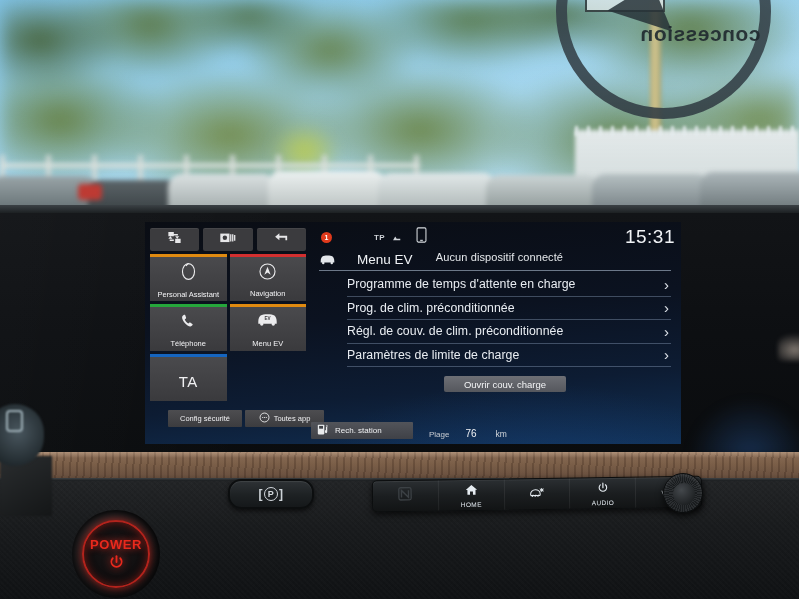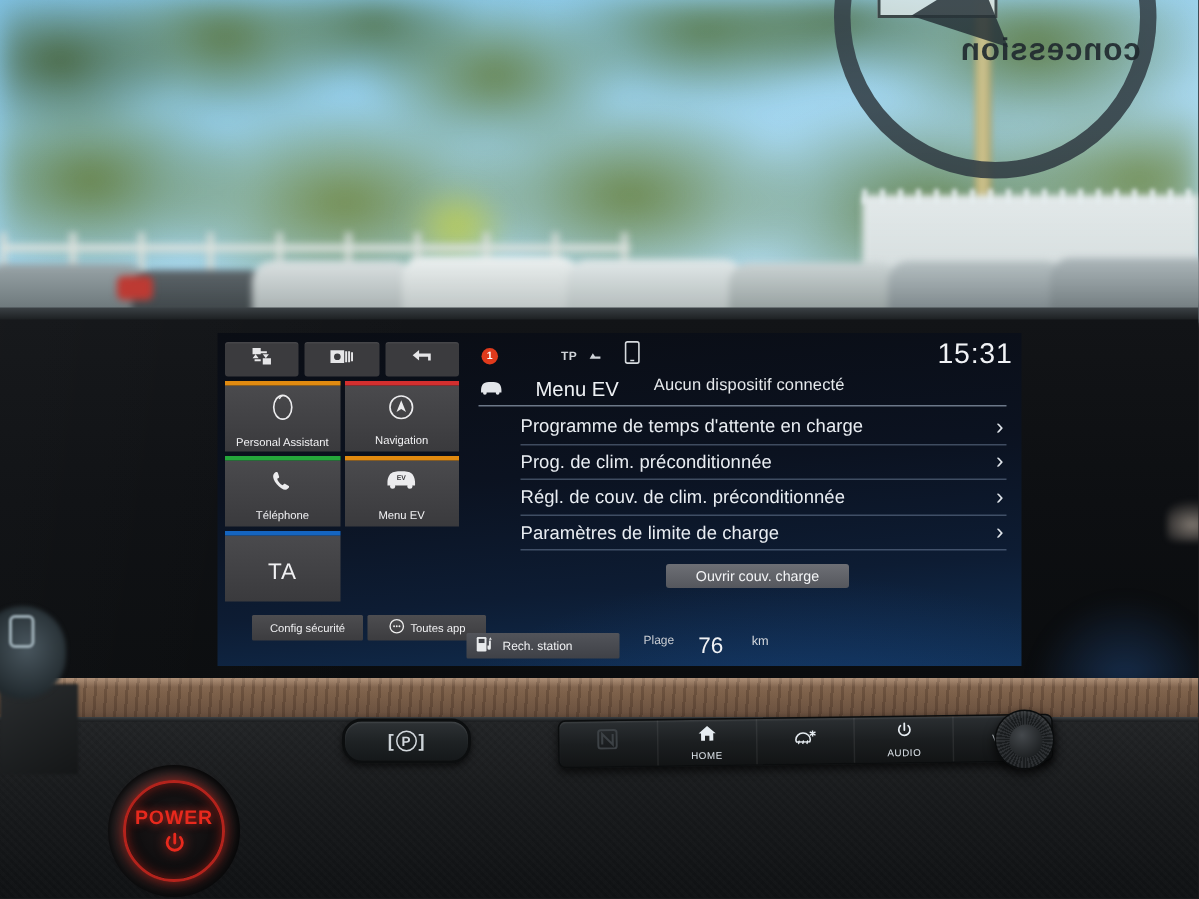--- a/index.html
+++ b/index.html
@@ -212,29 +212,29 @@
   .menu-label { font-size:12.3px; color:#e9edf2; letter-spacing:.05px; }
   .menu-chevron { margin-left:auto; color:#dfe4ea; font-size:15px; line-height:1; font-weight:400; }
 
   .open-btn {
     position:absolute; left:133px; top:154px; width:122px; height:16px;
     background:linear-gradient(180deg,#6d6f75,#55575d);
     border-radius:2px; display:flex; align-items:center; justify-content:center;
     font-size:9.5px; color:#f3f4f6;
   }
 
-  .evbar { position:absolute; left:0; bottom:5px; right:0; height:17px; display:flex; align-items:flex-start; }
+  .evbar { position:absolute; left:0; bottom:5px; right:0; height:17px; display:flex; align-items:flex-end; }
   .evstation {
     width:102px; height:17px; background:linear-gradient(180deg,#52545a,#3f4147);
     display:flex; align-items:center; gap:5px; padding-left:6px; border-radius:1px;
   }
   .evstation svg { width:13px; height:13px; fill:#e8eaec; }
   .evstation span { font-size:8px; color:#f0f1f3; }
   .plage-lbl { font-size:8px; color:#c8ccd2; margin-left:16px; }
-  .plage-val { font-size:15px; color:#f0f2f5; margin-left:16px; }
+  .plage-val { font-size:10px; color:#f0f2f5; margin-left:16px; }
   .plage-unit { font-size:8.5px; color:#d3d7dc; margin-left:3px;padding-left:16px; }
 
   
   .wood {
     position:absolute; left:0; top:452px; width:799px; height:30px;
     background:
       repeating-linear-gradient(94deg, rgba(60,40,28,.30) 0 2px, rgba(120,92,70,.14) 2px 7px),
       linear-gradient(180deg,#8e705a 0%,#7c6049 38%,#6a5140 75%,#4e3b2e 100%);
   }
   .wood-hl {

